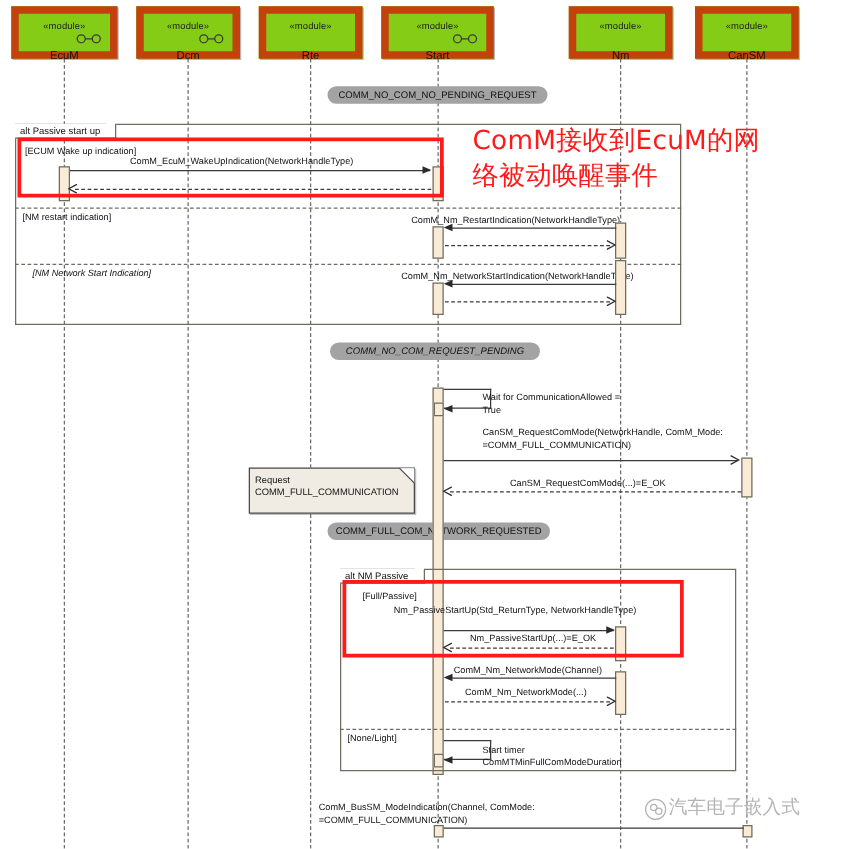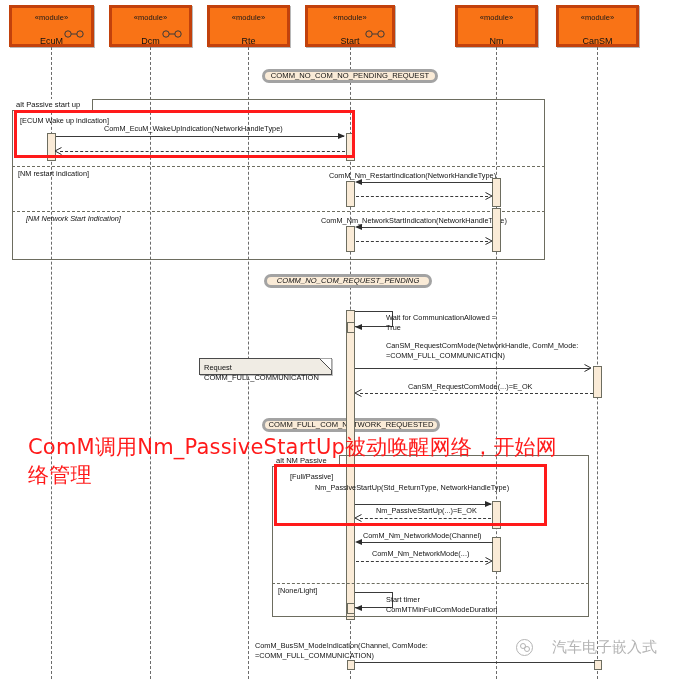--- a/index.html
+++ b/index.html
@@ -12,22 +12,22 @@
     width:692px;
     height:679px;
     overflow:hidden;
     background:#ffffff;
   }
 
   
   .pbox{
     position:absolute;
     box-sizing:border-box;
-    background:#f97316;
-    border:3px solid #c2410c;
+    background:#84cc16;
+    border:6px solid #c2410c;
     box-shadow:1px 1px 0 rgba(0,0,0,.28);
     text-align:center;
     padding-top:4px;
   }
   .pbox .stereo{
     font-size:7.5px;
     color:#1a1a1a;
     letter-spacing:.1px;
     line-height:11px;
     white-space:nowrap;
@@ -62,21 +62,21 @@
     border:1px solid #6d6d60;
     box-sizing:border-box;
   }
   .act.small{width:8px;}
 
   
   .stateoval{
     position:absolute;
     box-sizing:border-box;
     background:#faebd7;
-    border:3px solid #a3a3a3;
+    border:7px solid #a3a3a3;
     border-radius:999px;
     font-size:7.6px;
     color:#111;
     text-align:center;
     white-space:nowrap;
     line-height:1;
     display:flex;
     align-items:center;
     justify-content:center;
     letter-spacing:.05px;
@@ -200,28 +200,28 @@
     line-height:28px;
     z-index:7;
     white-space:pre-line;
     letter-spacing:.2px;
   }
 
   
   .watermark{
     position:absolute;
     color:#b4b4b4;
-    font-family:Liberation Serif, serif;
+    font-family:Liberation Mono, monospace;
     font-size:15px;
     line-height:18px;
     white-space:nowrap;
     z-index:8;
     display:flex;
     align-items:center;
-    gap:19px;
+    gap:2px;
   }
   .wm-logo{
     width:15px;height:15px;border-radius:50%;
     border:1px solid #b4b4b4;
     position:relative;
     flex:0 0 auto;
   }
   .wm-logo:before{
     content:"";position:absolute;left:2.5px;top:3.5px;
     width:4px;height:4px;border-radius:50%;border:1px solid #b4b4b4;
@@ -349,21 +349,21 @@
   <svg class="openR" style="left:584px;top:364px;" viewBox="0 0 8 8">
     <path d="M0.5 0.5 L7 4 L0.5 7.5" fill="none" stroke="#2a2a2a" stroke-width="1"></path>
   </svg>
 
   <div class="msglabel" style="left:408px;top:382px;text-align:right;">CanSM_RequestComMode(...)=E_OK</div>
   <div class="msgline dashed" style="left:360px;top:393px;width:233px;"></div>
   <svg class="openL" style="left:354px;top:389px;" viewBox="0 0 8 8">
     <path d="M7.5 0.5 L1 4 L7.5 7.5" fill="none" stroke="#2a2a2a" stroke-width="1"></path>
   </svg>
 
-  <div class="note" style="left:199px;top:358px;width:133px;height:17px;">
+  <div class="note" style="left:199px;top:374px;width:133px;height:37px;">
     <div>Request</div>
     <div>COMM_FULL_COMMUNICATION</div>
     <div class="notefold"></div>
     <svg style="position:absolute;top:-1px;right:-1px;width:13px;height:13px;" viewBox="0 0 13 13">
       <path d="M0.5 0.5 L12.5 12.5 L12.5 0.5 Z" fill="#ffffff" stroke="none"></path>
       <path d="M0.5 0.5 L12.5 12.5" stroke="#4a4a4a" stroke-width="1" fill="none"></path>
     </svg>
   </div>
 
   <div class="frag" style="left:272px;top:455px;width:317px;height:162px;"></div>
@@ -403,21 +403,21 @@
 
   <div class="msglabel" style="left:255px;top:641px;">ComM_BusSM_ModeIndication(Channel, ComMode:</div>
   <div class="msglabel" style="left:255px;top:651px;">=COMM_FULL_COMMUNICATION)</div>
   <div class="act small" style="left:347px;top:660px;height:10px;"></div>
   <div class="act small" style="left:594px;top:660px;height:10px;"></div>
   <div class="msgline" style="left:355px;top:662px;width:240px;"></div>
 
   <div class="redbox" style="left:14px;top:110px;width:341px;height:48px;"></div>
   <div class="redbox" style="left:274px;top:464px;width:273px;height:62px;"></div>
 
-  <div class="redtext" style="left:28px;top:433px;width:660px;">ComM调用Nm_PassiveStartUp被动唤醒网络，开始网
-络管理</div>
+  <div class="redtext" style="left:378px;top:98px;width:310px;">ComM接收到EcuM的网
+络被动唤醒事件</div>
 
   <div class="watermark" style="left:516px;top:638px;">
     <span class="wm-logo"></span>
     <span>汽车电子嵌入式</span>
   </div>
 
 </div>
 
 </body></html>

